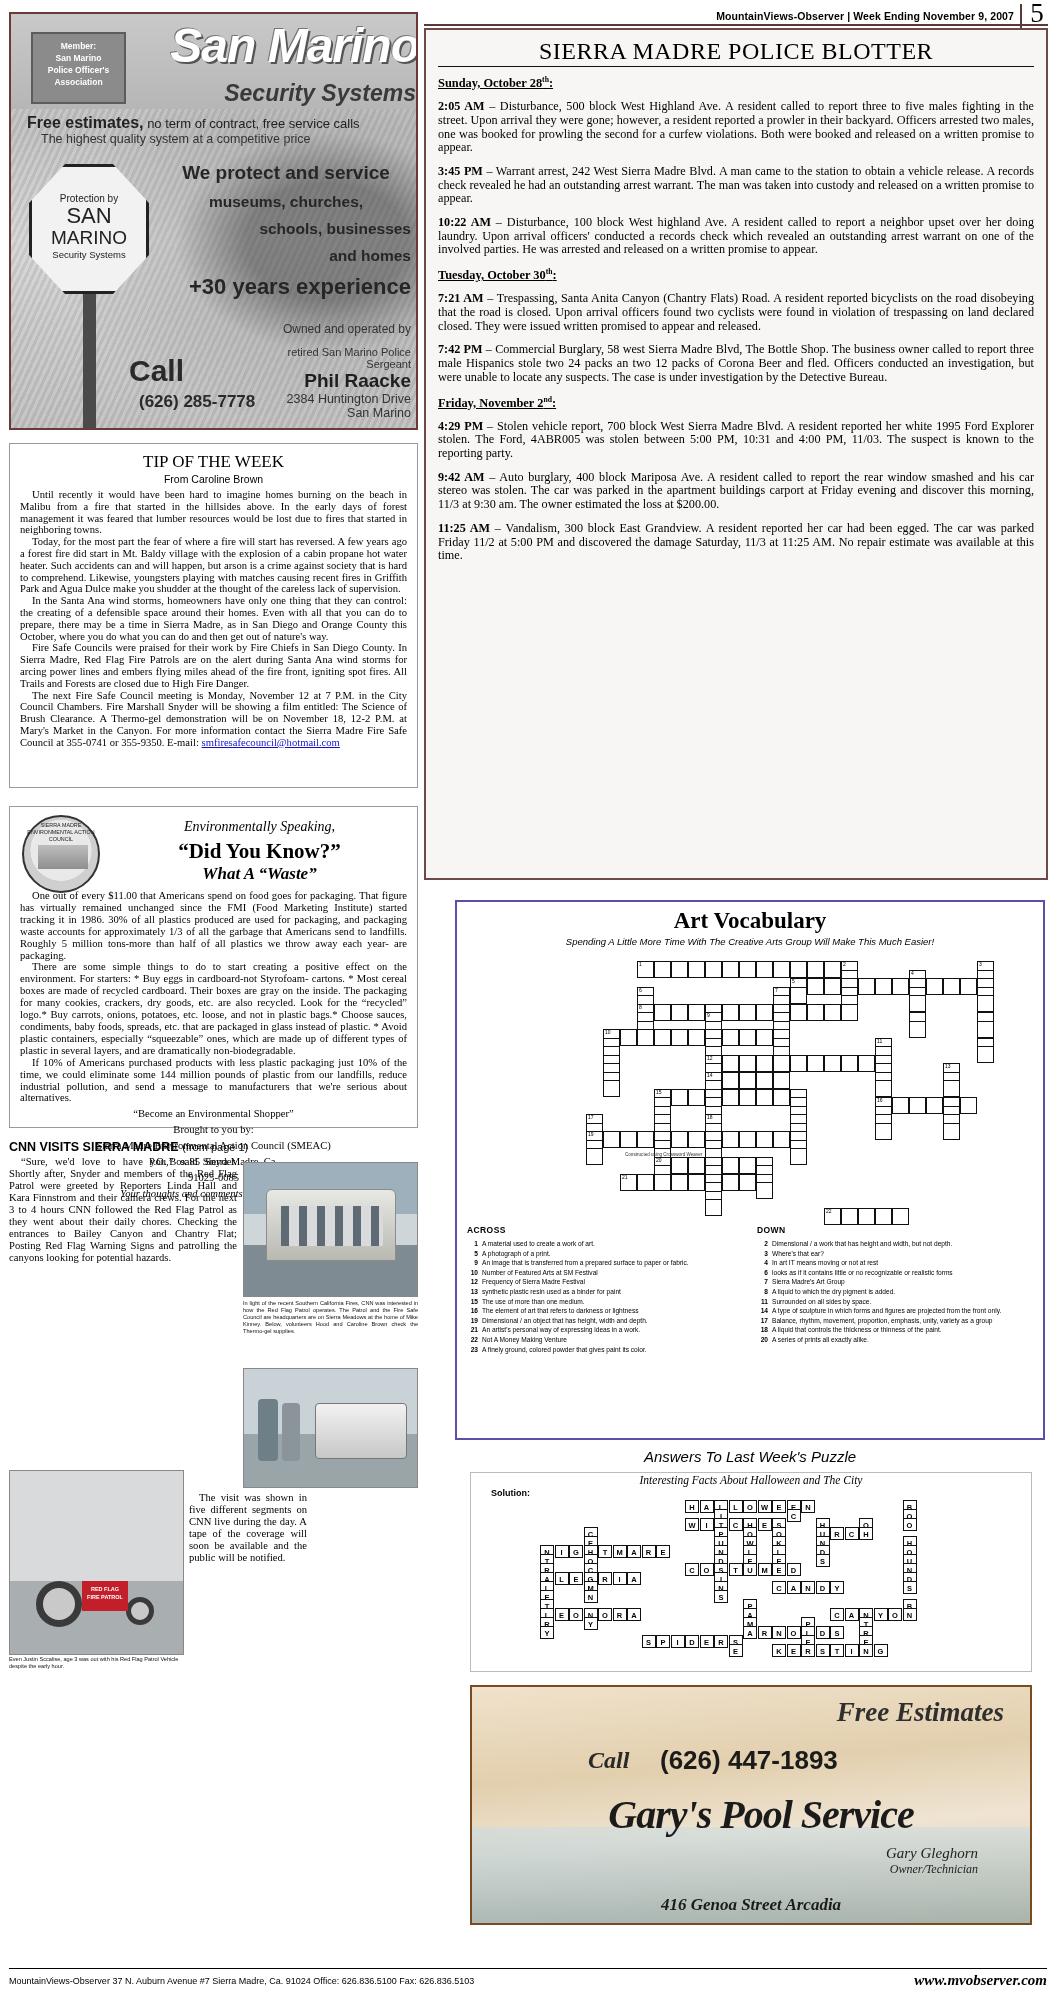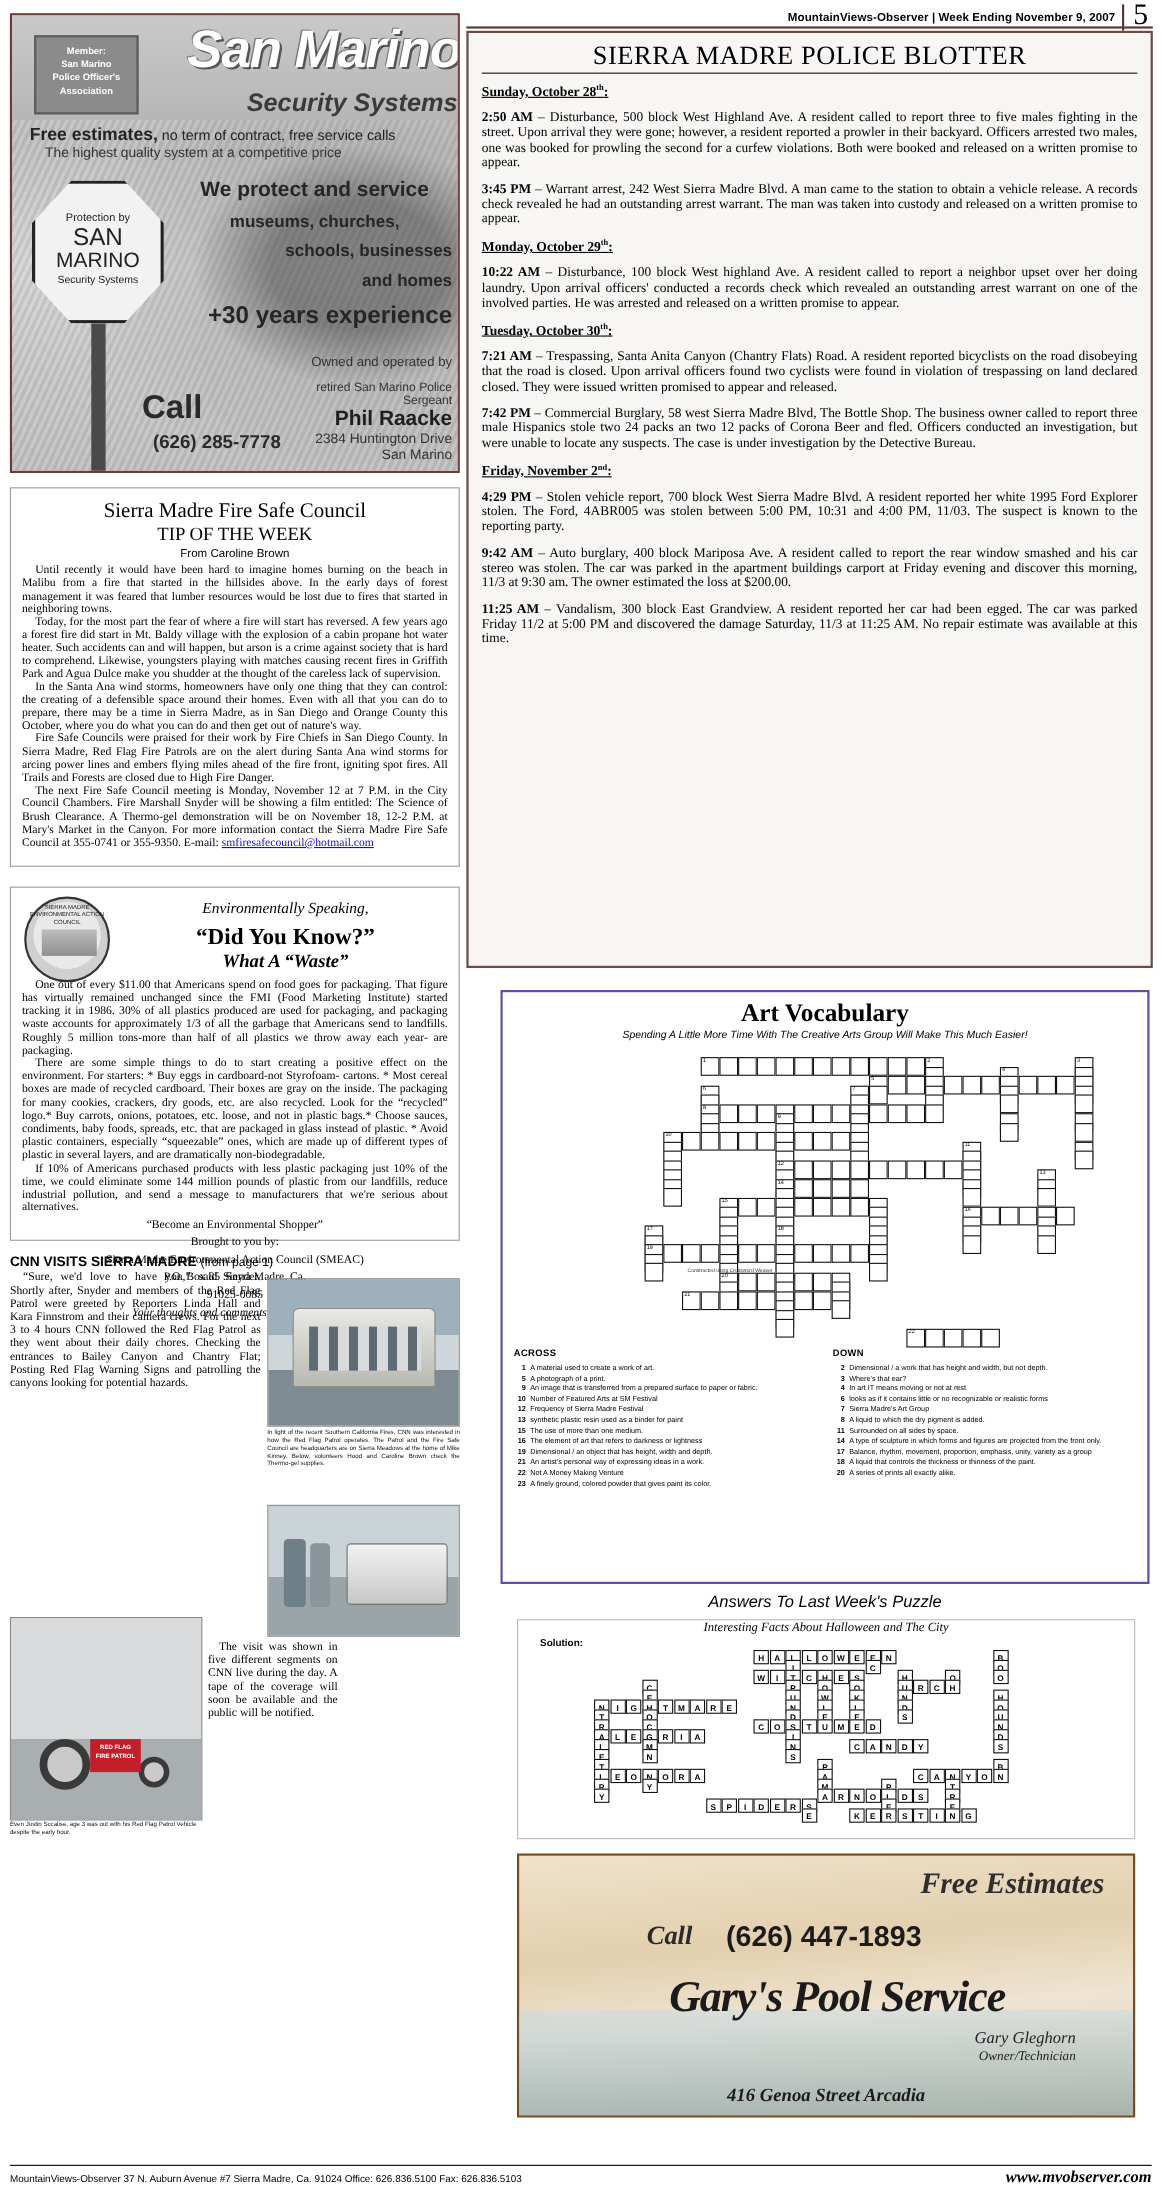--- a/index.html
+++ b/index.html
@@ -417,21 +417,20 @@
     <div class="sm-phone">(626) 285-7778</div>
     <div class="sm-right">
       <div class="r1">retired San Marino Police Sergeant</div>
       <div class="r2">Phil Raacke</div>
       <div class="r3">2384 Huntington Drive</div>
       <div class="r4">San Marino</div>
     </div>
   </div>
 
   <div class="fsc">
-    <h1>Sierra Madre Fire Safe Council</h1>
     <h2>TIP OF THE WEEK</h2>
     <h3>From Caroline Brown</h3>
     <p>Until recently it would have been hard to imagine homes burning on the beach in Malibu from a fire that started in the hillsides above.  In the early days of forest management it was feared that lumber resources would be lost due to fires that started in neighboring towns.</p>
     <p>Today, for the most part the fear of where a fire will start has reversed.  A few years ago a forest fire did start in Mt. Baldy village with the explosion of a cabin propane hot water heater. Such accidents can and will happen, but arson is a crime against society that is hard to comprehend.  Likewise, youngsters playing with matches causing recent fires in Griffith Park and Agua Dulce make you shudder at the thought of the careless lack of supervision.</p>
     <p>In the Santa Ana wind storms, homeowners have only one thing that they can control:  the creating of a defensible space around their homes.  Even with all that you can do to prepare, there may be a time in Sierra Madre, as in San Diego and Orange County this October, where you do what you can do and then get out of nature's way.</p>
     <p>Fire Safe Councils were praised for their work by Fire Chiefs in San Diego County.  In Sierra Madre, Red Flag Fire Patrols are on the alert during Santa Ana wind storms for arcing power lines and embers flying miles ahead of the fire front, igniting spot fires.  All Trails and Forests are closed due to High Fire Danger.</p>
     <p><span>The next Fire Safe Council meeting is Monday, November 12 at 7 P.M. in the City Council Chambers.  Fire Marshall Snyder will be showing a film entitled: The Science of Brush Clearance.  A Thermo-gel demonstration will be on November 18, 12-2 P.M. at Mary's Market in the Canyon.  For more information contact the Sierra Madre Fire Safe Council at 355-0741 or 355-9350. E-mail: </span><a href="#">smfiresafecouncil@hotmail.com</a></p>
   </div>
 
   <div class="smeac">
@@ -488,27 +487,26 @@
     <div class="cnn-col2">
       <p>The visit was shown in five different segments on CNN live during the day.  A tape of the coverage will soon be available and the public will be notified.</p>
     </div>
   </div>
 
   <div class="blotter">
     <h1>SIERRA MADRE POLICE BLOTTER</h1>
 
     <p class="day">Sunday, October 28<sup>th</sup>:</p>
     <p class="entry">
-      <b>2:50 AM</b><span> – Disturbance, 500 block West Highland Ave. A resident called to report three to five males fighting in the street. Upon arrival they were gone; however, a resident reported a prowler in their backyard. Officers arrested two males, one was booked for prowling the second for a curfew violations. Both were booked and released on a written promise to appear.</span>
+      <b>2:05 AM</b><span> – Disturbance, 500 block West Highland Ave. A resident called to report three to five males fighting in the street. Upon arrival they were gone; however, a resident reported a prowler in their backyard. Officers arrested two males, one was booked for prowling the second for a curfew violations. Both were booked and released on a written promise to appear.</span>
     </p>
     <p class="entry">
       <b>3:45 PM</b><span> – Warrant arrest, 242 West Sierra Madre Blvd. A man came to the station to obtain a vehicle release. A records check revealed he had an outstanding arrest warrant. The man was taken into custody and released on a written promise to appear.</span>
     </p>
 
-    <p class="day">Monday, October 29<sup>th</sup>:</p>
     <p class="entry">
       <b>10:22 AM</b><span> – Disturbance, 100 block West highland Ave. A resident called to report a neighbor upset over her doing laundry. Upon arrival officers' conducted a records check which revealed an outstanding arrest warrant on one of the involved parties. He was arrested and released on a written promise to appear.</span>
     </p>
 
     <p class="day">Tuesday, October 30<sup>th</sup>:</p>
     <p class="entry">
       <b>7:21 AM</b><span> – Trespassing, Santa Anita Canyon (Chantry Flats) Road. A resident reported bicyclists on the road disobeying that the road is closed. Upon arrival officers found two cyclists were found in violation of trespassing on land declared closed. They were issued written promised to appear and released.</span>
     </p>
     <p class="entry">
       <b>7:42 PM</b><span> – Commercial Burglary, 58 west Sierra Madre Blvd, The Bottle Shop. The business owner called to report three male Hispanics stole two 24 packs an two 12 packs of Corona Beer and fled. Officers conducted an investigation, but were unable to locate any suspects. The case is under investigation by the Detective Bureau.</span>

